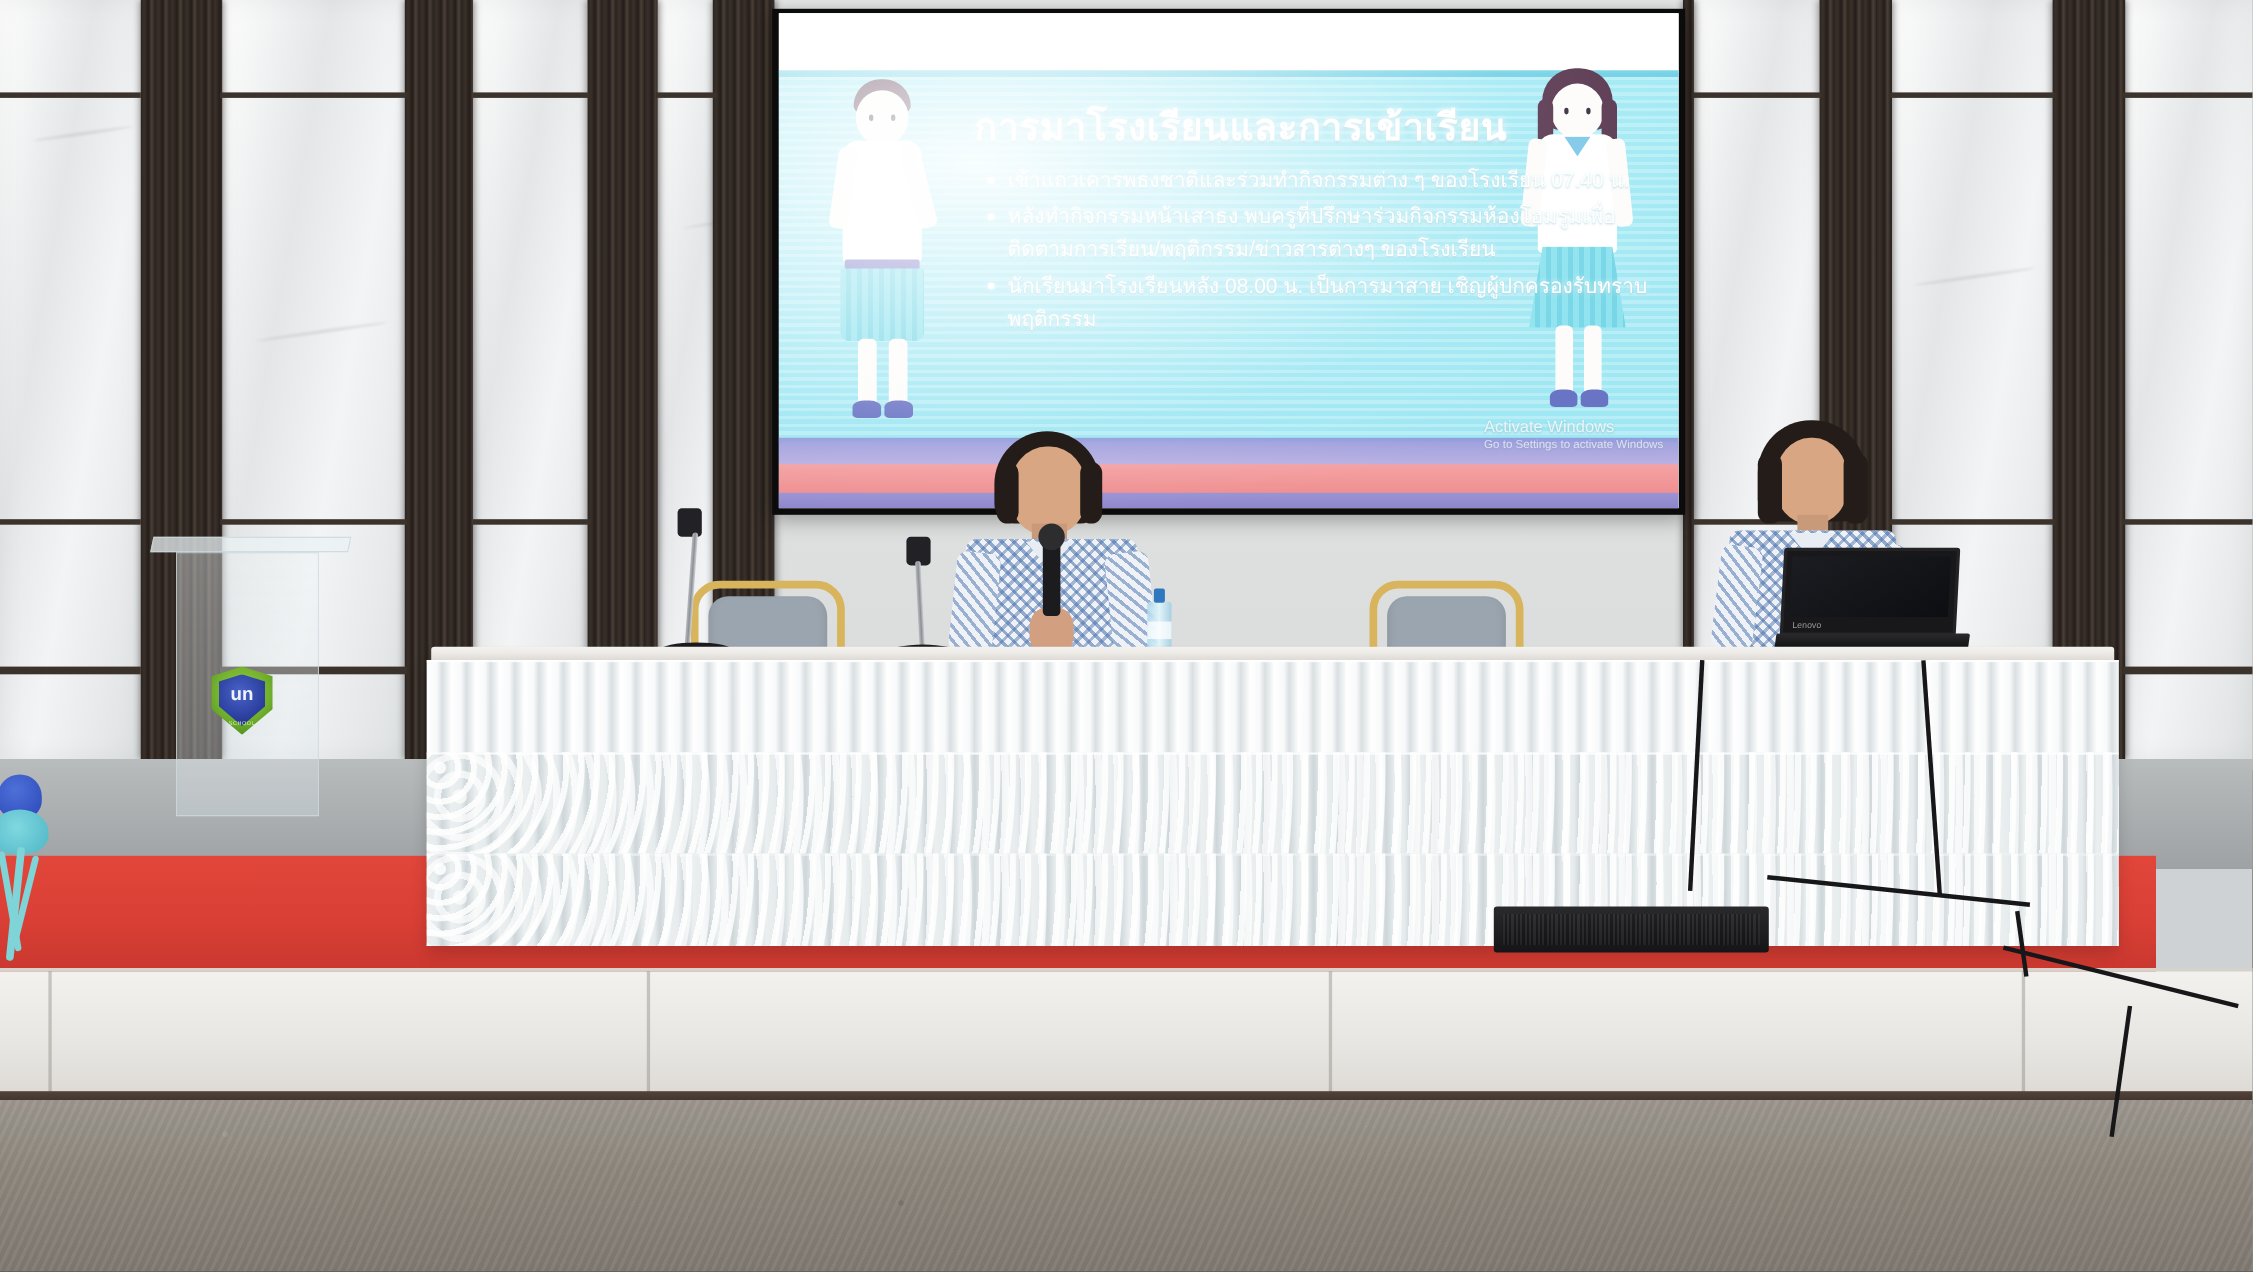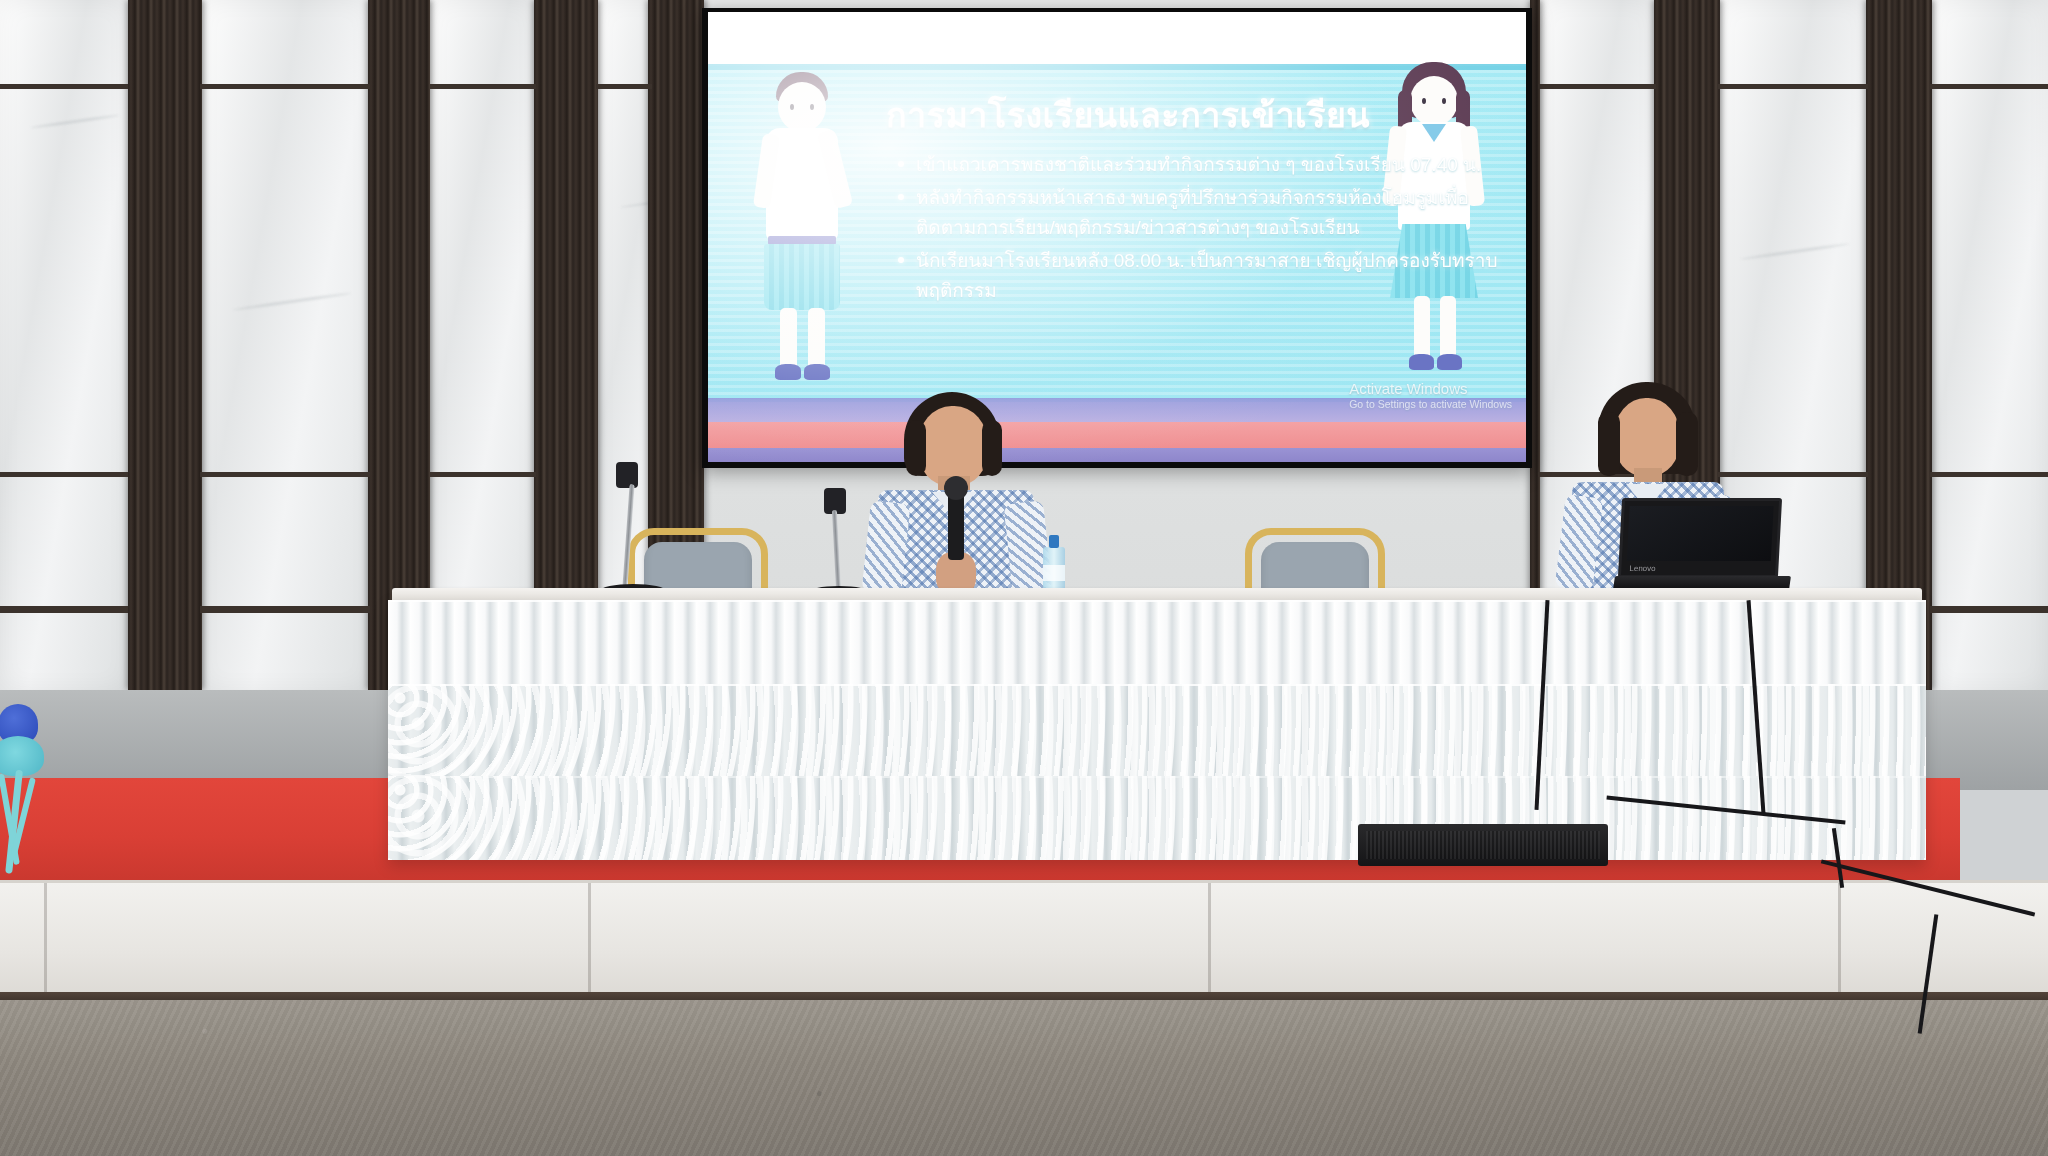--- a/index.html
+++ b/index.html
@@ -493,20 +493,30 @@
 
   <div id="table-top"></div>
   <div id="table-skirt">
     <div class="skirt-seam" style="top:0;"></div>
     <div class="skirt-lace-band" style="top:84px;"></div>
     <div class="skirt-seam" style="top:84px;"></div>
     <div class="skirt-seam" style="top:176px;"></div>
     <div class="skirt-lace-band" style="top:176px;height:84px;"></div>
   </div>
 
+  <div id="podium">
+    <div class="pod-top"></div>
+    <div class="pod-body"></div>
+    <div class="pod-emblem">
+      <div class="emblem-shield"></div>
+      <div class="emblem-inner"></div>
+      <div class="emblem-text">un</div>
+      <div class="emblem-sub">SCHOOL</div>
+    </div>
+  </div>
 
   <div id="flowers">
     <div class="fl" style="left:8px;top:4px;width:40px;height:40px;background:radial-gradient(circle at 40% 35%, #4f6fd8, #2a49b8);"></div>
     <div class="fl" style="left:2px;top:36px;width:52px;height:40px;background:radial-gradient(circle at 45% 40%, #7fd8e0, #4fb6c6);"></div>
     <div class="fl-stem" style="left:26px;top:70px;width:7px;height:104px;transform:rotate(6deg);"></div>
     <div class="fl-stem" style="left:8px;top:74px;width:6px;height:92px;transform:rotate(-10deg);"></div>
     <div class="fl-stem" style="left:40px;top:78px;width:6px;height:84px;transform:rotate(14deg);"></div>
   </div>
 
   <div id="stage-face">

